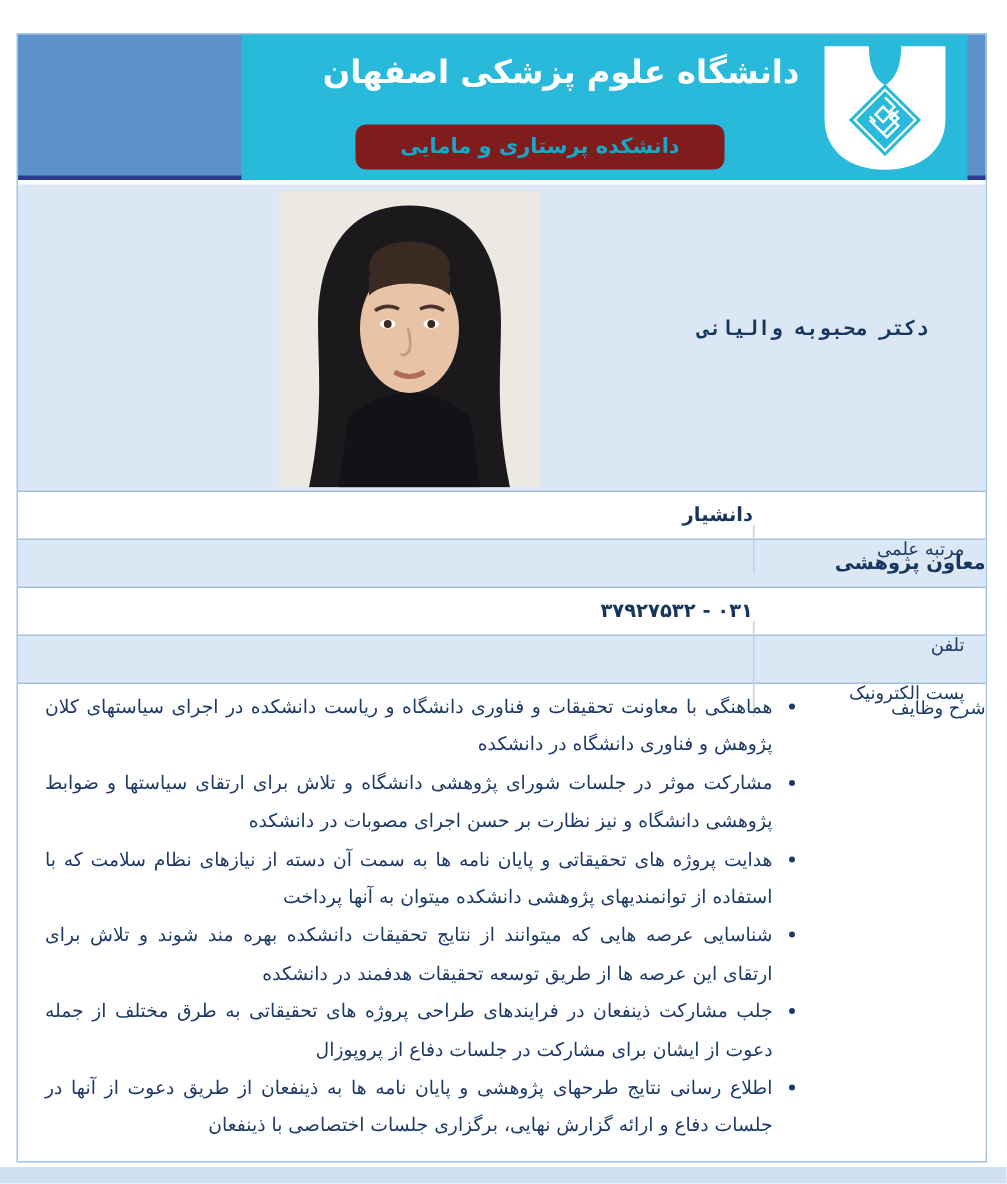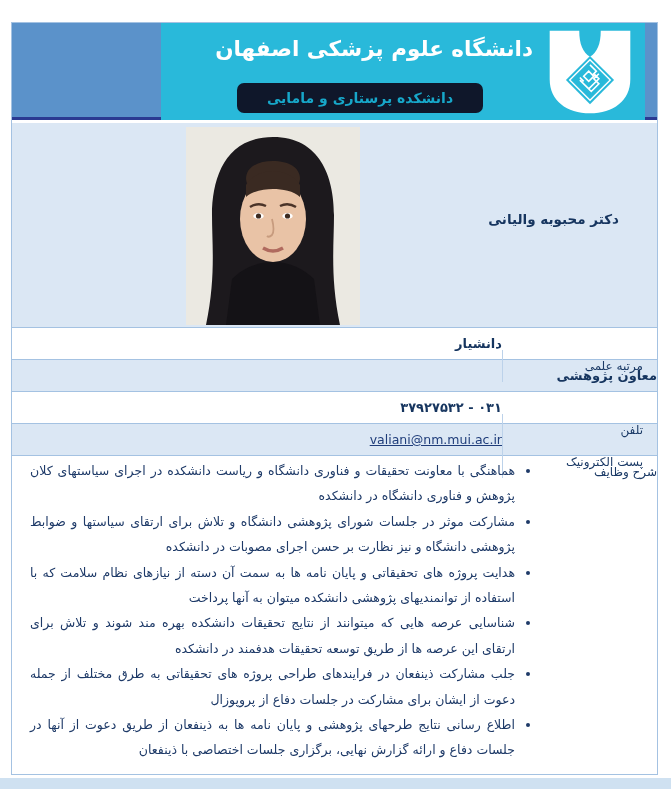--- a/index.html
+++ b/index.html
@@ -36,21 +36,21 @@
     right: 112px; top: 13px;
     color: #ffffff;
     font-size: 21.5px;
     font-weight: bold;
     white-space: nowrap;
   }
   .school-pill {
     position: absolute;
     right: 162px; top: 60px;
     width: 246px; height: 30px;
-    background: #0f172a;
+    background: #7f1d1d;
     border-radius: 7px;
     text-align: center;
     line-height: 30px;
     color: #17a7c9;
     font-size: 14px;
     font-weight: bold;
     white-space: nowrap;
   }
   .logo-wrap {
     position: absolute;
@@ -72,20 +72,21 @@
     width: 174px; height: 198px;
     overflow: hidden;
   }
   .person-name {
     position: absolute;
     right: 38px; top: 88px;
     color: #16355f;
     font-size: 13.5px;
     font-weight: bold;
     white-space: nowrap;
+    font-family: Liberation Mono, monospace;
   }
   
   .info-row {
     display: flex;
     height: 32px;
     align-items: center;
     border-bottom: 1px solid #a4c2e2;
   }
   .info-row.alt { background: #dbe7f4; }
   .row-label {
@@ -200,23 +201,20 @@
   </div>
   <div class="info-row alt">
     <div class="row-value">معاون پژوهشی</div>
   </div>
   <div class="info-row">
     <div class="row-label">تلفن</div>
     <div class="row-value">۰۳۱ - ۳۷۹۲۷۵۳۲</div>
   </div>
   <div class="info-row alt">
     <div class="row-label">پست الکترونیک</div>
-    <div class="row-value">
-      <a href="#">valiani@nm.mui.ac.ir</a>
-    </div>
   </div>
 
   <div class="duties-section">
     <div class="duties-label">شرح وظایف</div>
     <div class="duties-content">
       <ul class="duties-list">
         <li>هماهنگی با معاونت تحقیقات و فناوری دانشگاه و ریاست دانشکده در اجرای سیاستهای کلان پژوهش و فناوری دانشگاه در دانشکده</li>
         <li>مشارکت موثر در جلسات شورای پژوهشی دانشگاه و تلاش برای ارتقای سیاستها و ضوابط پژوهشی دانشگاه و نیز نظارت بر حسن اجرای مصوبات در دانشکده</li>
         <li>هدایت پروژه های تحقیقاتی و پایان نامه ها به سمت آن دسته از نیازهای نظام سلامت که با استفاده از توانمندیهای پژوهشی دانشکده میتوان به آنها پرداخت</li>
         <li>شناسایی عرصه هایی که میتوانند از نتایج تحقیقات دانشکده بهره مند شوند و تلاش برای ارتقای این عرصه ها از طریق توسعه تحقیقات هدفمند در دانشکده</li>

